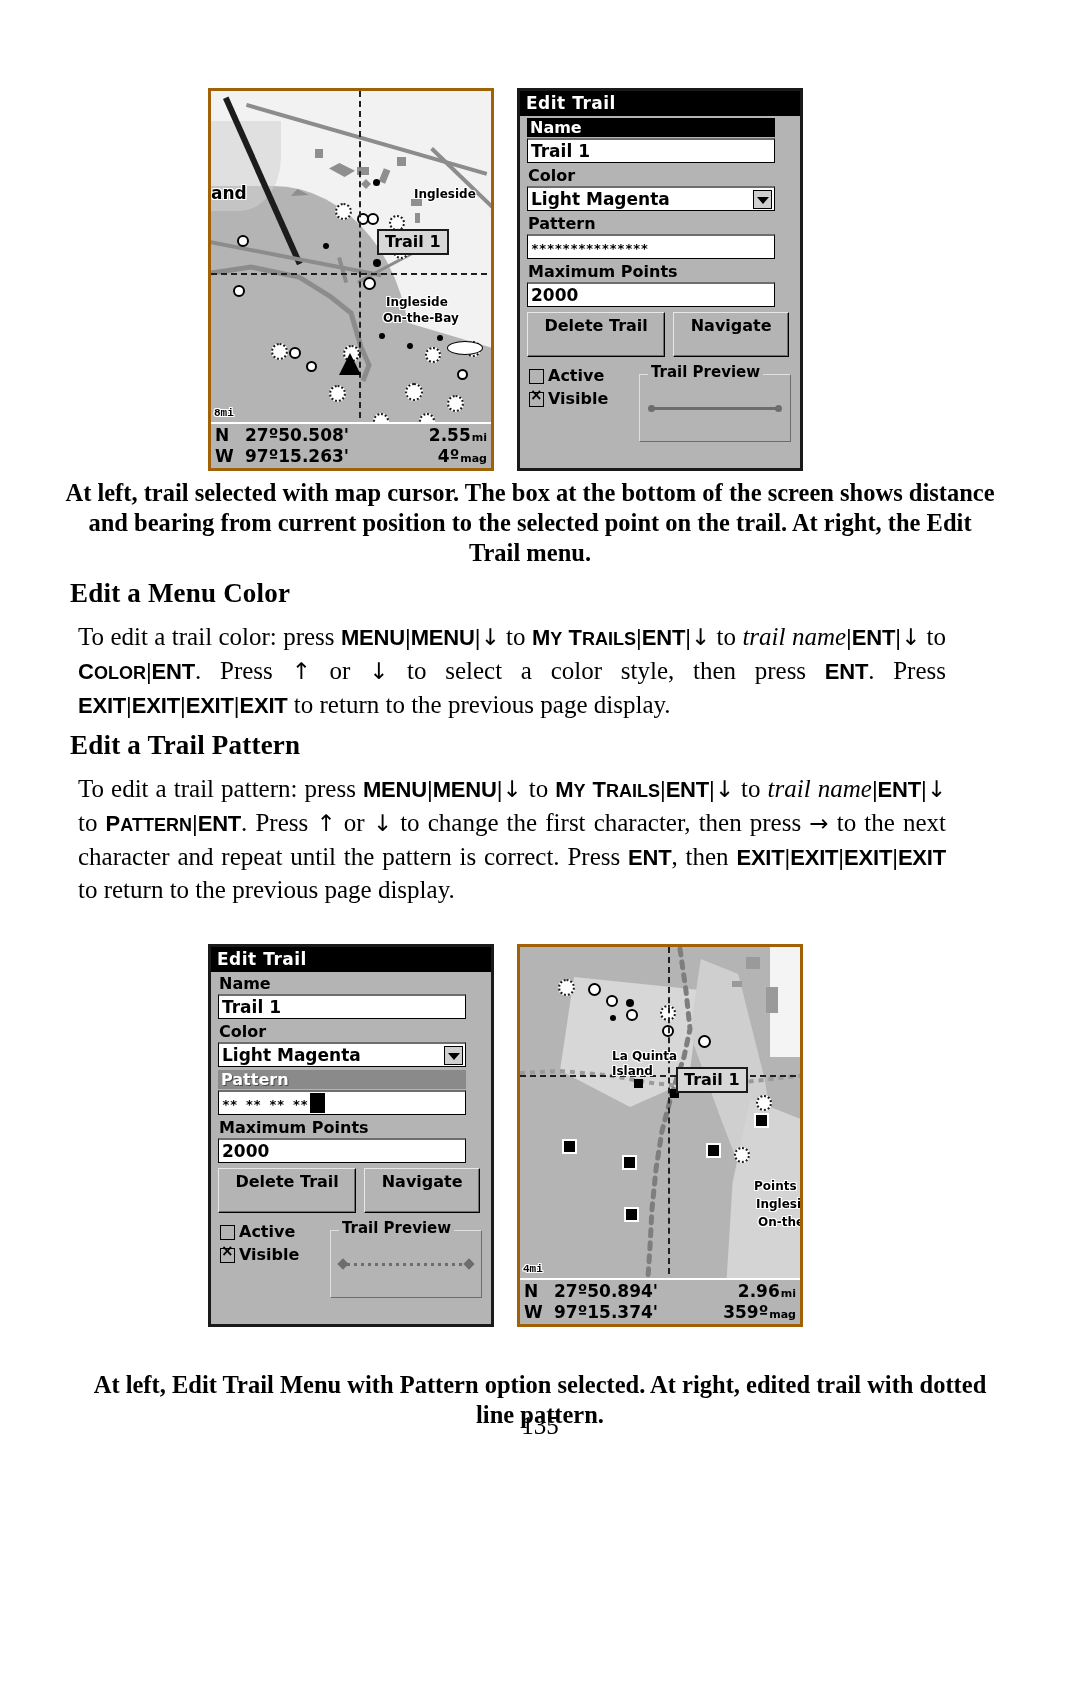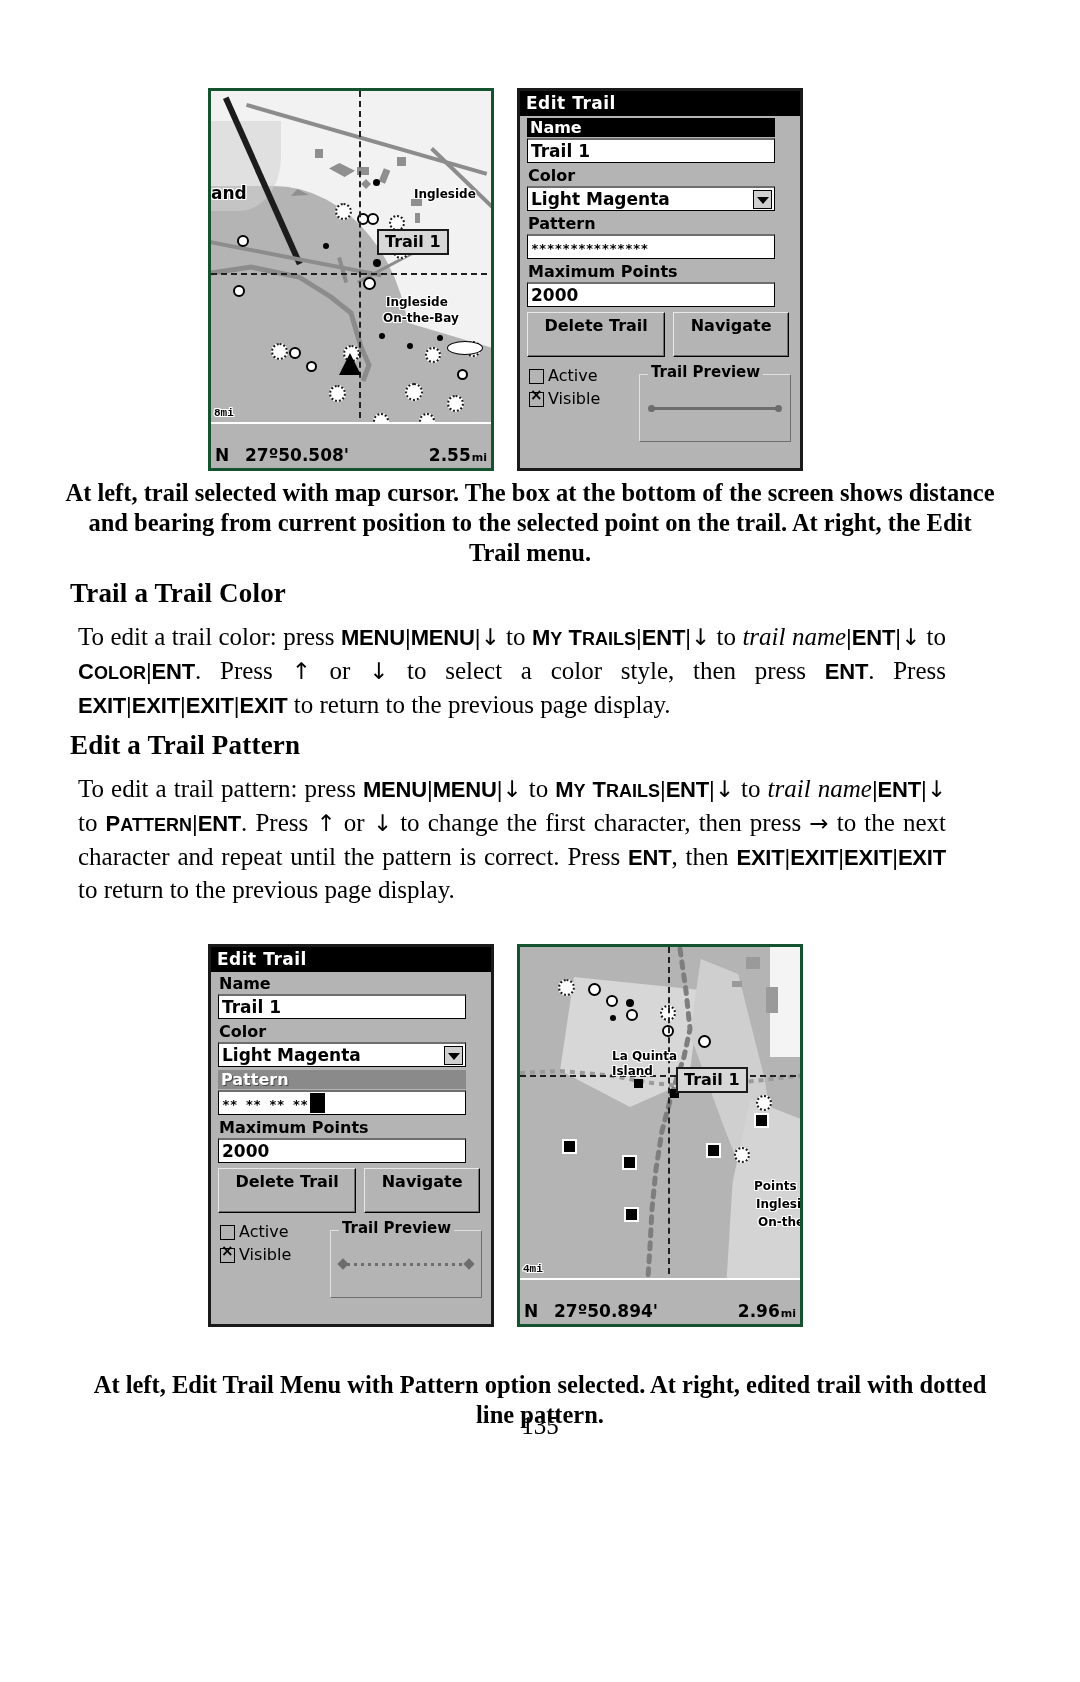--- a/index.html
+++ b/index.html
@@ -30,21 +30,21 @@
     display: flex;
     align-items: flex-start;
   }
   #fig-row-1 { left: 208px; top: 88px; }
   #fig-row-2 { left: 208px; top: 944px; }
 
   
   .gps-screen {
     position: relative;
     background: #b4b4b4;
-    border: 3px solid #14532d;
+    border: 3px solid #a16207;
     box-sizing: border-box;
     overflow: hidden;
     font-family: "DejaVu Sans", sans-serif;
   }
   .map-screen { width: 286px; height: 383px; }
 
   
   .map-canvas {
     position: absolute;
     left: 0; top: 0; right: 0;
@@ -127,21 +127,21 @@
     align-items: baseline;
     height: 21px;
     font-family: "DejaVu Sans", sans-serif;
     font-weight: bold;
     font-size: 17px;
     color: #000;
     line-height: 21px;
   }
   .st-hemi { width: 20px; flex: 0 0 20px; }
   .st-coord { flex: 1 1 auto; padding-left: 10px; }
-  .st-val { flex: 0 0 auto; text-align: right; margin-top: 20px; }
+  .st-val { flex: 0 0 auto; text-align: right; }
   .st-unit { font-size: 11px; font-weight: bold; margin-left: 1px; vertical-align: super; }
 
   
   .menu-panel {
     position: relative;
     width: 286px;
     height: 383px;
     background: #b4b4b4;
     border: 3px solid #1a1a1a;
     box-sizing: border-box;
@@ -256,21 +256,21 @@
   .bottom-row {
     display: flex;
     margin-top: 8px;
     align-items: flex-start;
   }
   .checks { width: 110px; flex: 0 0 110px; padding-left: 2px; }
   .chk-line {
     display: flex;
     align-items: center;
     font-size: 16px;
-    font-weight: normal;
+    font-weight: bold;
     line-height: 22px;
     margin-bottom: 1px;
   }
   .chk-box {
     width: 13px; height: 13px;
     border: 1px solid #000;
     background: #b4b4b4;
     margin-right: 4px;
     position: relative;
     flex: 0 0 13px;
@@ -575,21 +575,21 @@
             </div>
           </div>
         </div>
 
       </div>
     </div>
   </div>
 
   <div class="caption" id="caption-1">At left, trail selected with map cursor. The box at the bottom of the screen shows distance and bearing from current position to the selected point on the trail. At right, the Edit Trail menu.</div>
 
-  <h2 class="sec-head" id="head-color">Trail a Trail Color</h2>
+  <h2 class="sec-head" id="head-color">Edit a Menu Color</h2>
 
   <p class="body" id="para-color"><span>To edit a trail color: press </span><span class="kbd">MENU</span><span class="sep">|</span><span class="kbd">MENU</span><span class="sep">|</span><span class="arr">↓</span><span> to </span><span class="kbd-sc"><span>M</span><span class="sm">Y</span> <span>T</span><span class="sm">RAILS</span></span><span class="sep">|</span><span class="kbd">ENT</span><span class="sep">|</span><span class="arr">↓</span><span> to </span><span class="ital">trail name</span><span class="sep">|</span><span class="kbd">ENT</span><span class="sep">|</span><span class="arr">↓</span><span> to </span><span class="kbd-sc"><span>C</span><span class="sm">OLOR</span></span><span class="sep">|</span><span class="kbd">ENT</span><span>. Press </span><span class="arr">↑</span><span> or </span><span class="arr">↓</span><span> to select a color style, then press </span><span class="kbd">ENT</span><span>. Press </span><span class="kbd">EXIT</span><span class="sep">|</span><span class="kbd">EXIT</span><span class="sep">|</span><span class="kbd">EXIT</span><span class="sep">|</span><span class="kbd">EXIT</span><span> to return to the previous page display.</span></p>
 
   <h2 class="sec-head" id="head-pattern">Edit a Trail Pattern</h2>
 
   <p class="body" id="para-pattern"><span>To edit a trail pattern: press </span><span class="kbd">MENU</span><span class="sep">|</span><span class="kbd">MENU</span><span class="sep">|</span><span class="arr">↓</span><span> to </span><span class="kbd-sc"><span>M</span><span class="sm">Y</span> <span>T</span><span class="sm">RAILS</span></span><span class="sep">|</span><span class="kbd">ENT</span><span class="sep">|</span><span class="arr">↓</span><span> to </span><span class="ital">trail name</span><span class="sep">|</span><span class="kbd">ENT</span><span class="sep">|</span><span class="arr">↓</span><span> to </span><span class="kbd-sc"><span>P</span><span class="sm">ATTERN</span></span><span class="sep">|</span><span class="kbd">ENT</span><span>. Press </span><span class="arr">↑</span><span> or </span><span class="arr">↓</span><span> to change the first character, then press </span><span class="arr">→</span><span> to the next character and repeat until the pattern is correct. Press </span><span class="kbd">ENT</span><span>, then </span><span class="kbd">EXIT</span><span class="sep">|</span><span class="kbd">EXIT</span><span class="sep">|</span><span class="kbd">EXIT</span><span class="sep">|</span><span class="kbd">EXIT</span><span> to return to the previous page display.</span></p>
 
   <div class="fig-row" id="fig-row-2">
 
     <div class="menu-panel">

